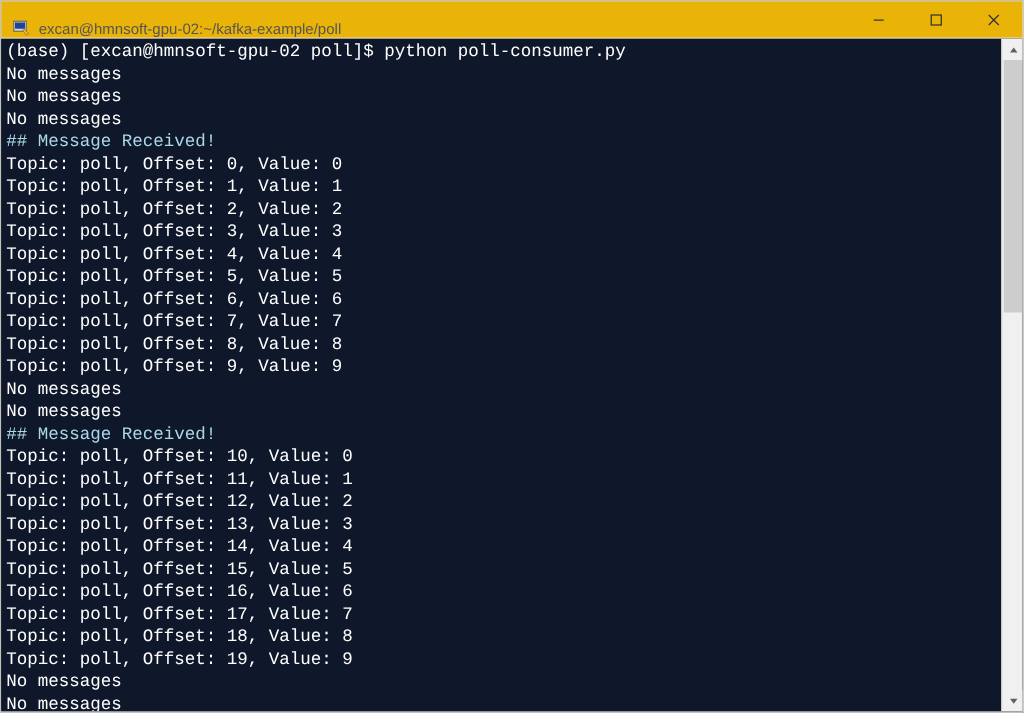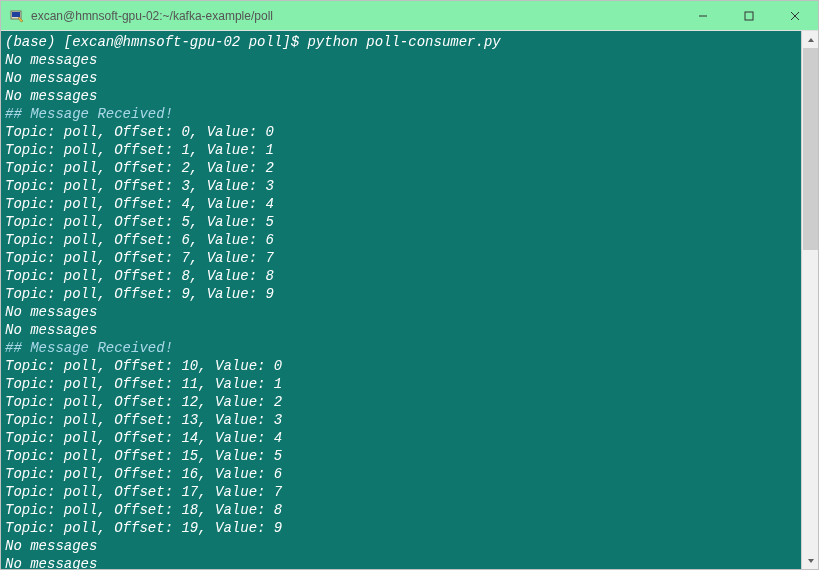--- a/index.html
+++ b/index.html
@@ -19,24 +19,24 @@
       width: 819px;
       height: 570px;
       background: #ffffff;
       border: 1px solid #c0c0c0;
       display: flex;
       flex-direction: column;
       position: relative;
     }
     .titlebar {
       height: 30px;
-      background: #86efac;
+      background: #eab308;
       border-bottom: 1px solid #e0e0e0;
       display: flex;
-      align-items: center;
+      align-items: flex-end;
       padding: 0 0 0 8px;
       font-size: 12px;
       color: #333;
     }
     .titlebar-icon {
       width: 16px;
       height: 16px;
       margin-right: 6px;
       display: flex;
       align-items: center;
@@ -69,29 +69,28 @@
       height: 10px;
     }
     .terminal-area {
       flex: 1;
       display: flex;
       background: #000000;
       overflow: hidden;
     }
     .terminal {
       flex: 1;
-      background: #0f766e;
+      background: #0f172a;
       color: #ffffff;
       font-family: "Consolas", "Courier New", monospace;
       font-size: 14px;
       line-height: 18px;
       padding: 2px 4px;
       white-space: pre;
       overflow: hidden;
-      font-style: italic;
     }
     .scrollbar {
       width: 17px;
       background: #f0f0f0;
       position: relative;
       border-left: 1px solid #d0d0d0;
     }
     .scrollbar-arrow {
       width: 17px;
       height: 17px;

